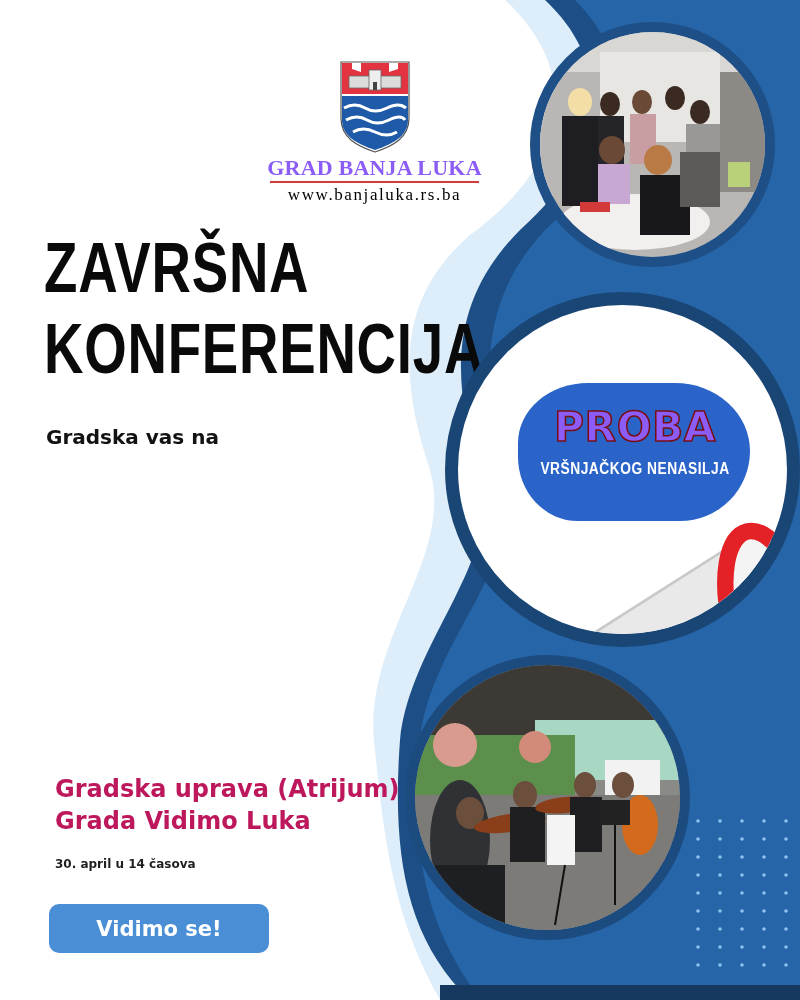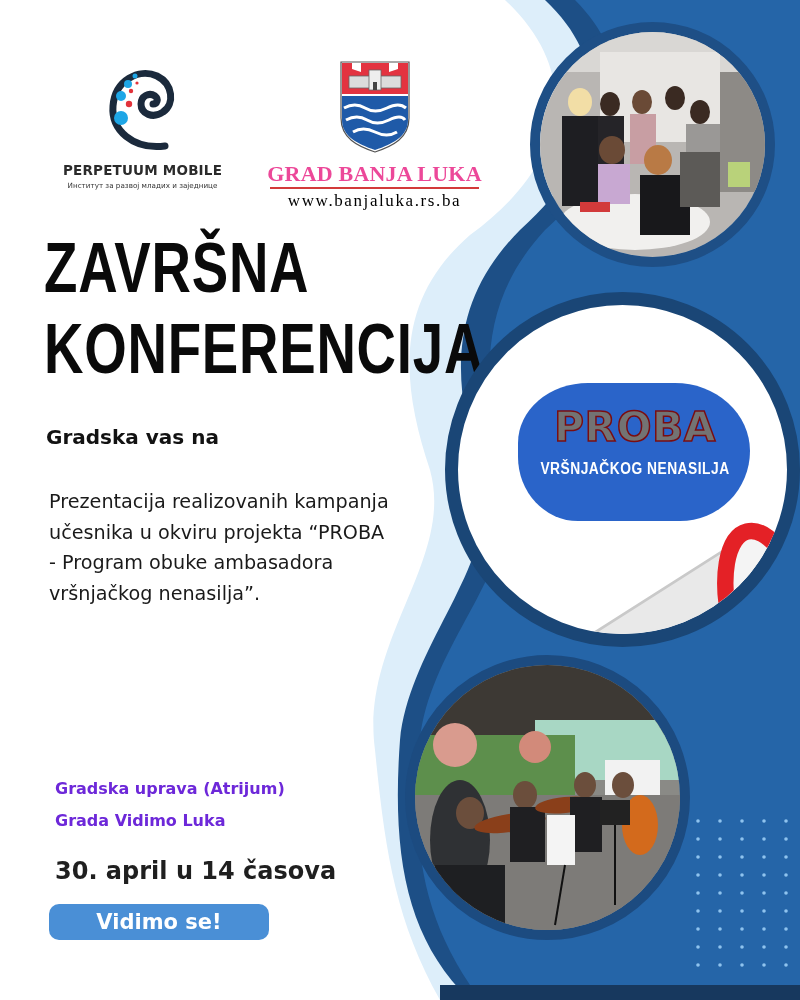--- a/index.html
+++ b/index.html
@@ -7,48 +7,48 @@
   .stage { position: absolute; left: 0; top: 0; width: 800px; height: 1000px; overflow: hidden; background: #ffffff; }
   .bg-svg { position: absolute; left: 0; top: 0; width: 800px; height: 1000px; }
 
   .logo-pm { position: absolute; left: 55px; top: 58px; width: 175px; height: 140px; text-align: center; }
   .logo-pm svg { display: block; margin: 0 auto; }
   .pm-name { font-family: "DejaVu Sans", sans-serif; font-weight: bold; font-size: 13.5px; color: #2b2b2b; letter-spacing: 0.2px; margin-top: 4px; white-space: nowrap; }
   .pm-sub { font-family: "DejaVu Sans", sans-serif; font-size: 7.2px; color: #333; margin-top: 3px; white-space: nowrap; }
 
   .logo-bl { position: absolute; left: 262px; top: 58px; width: 225px; text-align: center; }
   .logo-bl svg { display: block; margin: 0 auto; }
-  .bl-name { font-family: "Liberation Serif", serif; font-weight: bold; font-size: 22px; color: #ec4899; letter-spacing: 0.2px; white-space: nowrap; line-height: 24px; margin-top: 8px; }
+  .bl-name { font-family: "Liberation Serif", serif; font-weight: bold; font-size: 22px; color: #8b5cf6; letter-spacing: 0.2px; white-space: nowrap; line-height: 24px; margin-top: 2px; }
   .bl-line { height: 2px; background: #d33a3a; margin: 1px 8px 2px 8px; }
   .bl-url { font-family: "Liberation Serif", serif; font-size: 17px; color: #000000; letter-spacing: 1.6px; white-space: nowrap; }
 
   .title { position: absolute; left: 44px; top: 228px; margin: 0; font-family: "Liberation Sans", sans-serif; font-weight: bold; font-size: 70px; line-height: 81px; color: #0a0a0a; transform: scaleX(0.78); transform-origin: left top; letter-spacing: 1px; white-space: nowrap; }
   .title span { display: block; }
 
   .invite { position: absolute; left: 46px; top: 425px; font-family: "DejaVu Sans", sans-serif; font-weight: bold; font-size: 20px; color: #121212; white-space: nowrap; }
 
   .para { position: absolute; left: 49px; font-family: "DejaVu Sans", sans-serif; font-size: 19.2px; line-height: 30.5px; color: #1a1a1a; white-space: nowrap; }
   .para span { display: block; }
   .para1 { top: 487px; }
   .para2 { top: 650px; }
 
-  .venue { position: absolute; left: 55px; top: 773px; font-family: "DejaVu Sans", sans-serif; font-weight: bold; font-size: 16px; line-height: 32px; color: #6d28d9; white-space: nowrap; }
+  .venue { position: absolute; left: 55px; top: 773px; font-family: "DejaVu Sans", sans-serif; font-weight: bold; font-size: 24px; line-height: 32px; color: #be185d; white-space: nowrap; }
   .venue span { display: block; }
-  .when { position: absolute; left: 55px; top: 857px; font-family: "DejaVu Sans", sans-serif; font-weight: bold; font-size: 24px; color: #1f1f1f; white-space: nowrap; }
-
-  .cta { position: absolute; left: 49px; top: 904px; width: 220px; height: 36px; border-radius: 10px; background: #4a8fd6; color: #ffffff; border: none; font-family: "DejaVu Sans", sans-serif; font-weight: bold; font-size: 21px; display: flex; align-items: center; justify-content: center; cursor: pointer; padding: 0; }
+  .when { position: absolute; left: 55px; top: 857px; font-family: "DejaVu Sans", sans-serif; font-weight: bold; font-size: 12px; color: #1f1f1f; white-space: nowrap; }
+
+  .cta { position: absolute; left: 49px; top: 904px; width: 220px; height: 49px; border-radius: 10px; background: #4a8fd6; color: #ffffff; border: none; font-family: "DejaVu Sans", sans-serif; font-weight: bold; font-size: 21px; display: flex; align-items: center; justify-content: center; cursor: pointer; padding: 0; }
 
   .circle { position: absolute; border-radius: 50%; overflow: hidden; }
   .photo1 { left: 530px; top: 22px; width: 245px; height: 245px; border: 10px solid #1e4f86; box-sizing: border-box; }
   .proba-circle { left: 445px; top: 292px; width: 355px; height: 355px; border: 13px solid #1a4676; box-sizing: border-box; background: #ffffff; }
   .photo2 { left: 405px; top: 655px; width: 285px; height: 285px; border: 10px solid #1c4b80; box-sizing: border-box; }
   .circle svg { display: block; width: 100%; height: 100%; }
 
   .proba-blob { position: absolute; left: 60px; top: 78px; width: 232px; height: 138px; background: #2a64c9; border-radius: 70px 75px 70px 60px / 60px 68px 70px 64px; }
-  .proba-word { position: absolute; left: 62px; top: 100px; width: 230px; text-align: center; font-family: "DejaVu Sans", sans-serif; font-weight: bold; font-size: 41px; color: #737373; -webkit-text-stroke: 1.5px #7a0d10; letter-spacing: 0.5px; line-height: 44px; }
+  .proba-word { position: absolute; left: 62px; top: 100px; width: 230px; text-align: center; font-family: "DejaVu Sans", sans-serif; font-weight: bold; font-size: 41px; color: #8b5cf6; -webkit-text-stroke: 1.5px #7a0d10; letter-spacing: 0.5px; line-height: 44px; }
   .proba-sub { position: absolute; left: 62px; top: 155px; width: 230px; text-align: center; font-family: "Liberation Sans", sans-serif; font-weight: bold; font-size: 16px; color: #ffffff; letter-spacing: 0.6px; transform: scaleX(0.86); transform-origin: center; white-space: nowrap; }
   .megaphone { position: absolute; left: 58px; top: 180px; width: 110px; height: 120px; }
 
   .dots { position: absolute; left: 692px; top: 817px; width: 100px; height: 160px; }
 </style>
 </head>
 <body>
 
 <div class="stage">
 
@@ -56,34 +56,20 @@
 
     <path d="M505,0 C590,80 560,170 470,235 C395,300 400,380 430,470 C455,560 360,640 375,750 C385,850 395,920 440,1000 L800,1000 L800,0 Z" fill="#ddeefa"></path>
 
     <path d="M545,0 C620,70 600,160 520,230 C450,300 450,380 480,470 C505,560 410,640 400,740 C392,850 405,930 460,990 L800,990 L800,0 Z" fill="#1d4f86"></path>
 
     <path d="M575,0 C645,70 625,160 545,230 C480,300 480,380 505,470 C530,560 430,640 420,740 C412,840 420,910 470,985 L800,985 L800,0 Z" fill="#2565a8"></path>
 
     <rect x="440" y="985" width="360" height="15" fill="#17385e"></rect>
   </svg>
 
-  <div class="logo-pm">
-    <svg width="80" height="100" viewBox="0 0 80 100">
-      <path d="M62,88 C30,92 8,72 10,48 C12,22 36,10 54,18 C70,26 72,46 60,54 C50,61 38,56 38,46 C38,38 46,34 52,38 C56,41 54,46 50,46" fill="none" stroke="#1b2a3c" stroke-width="7" stroke-linecap="round"></path>
-      <circle cx="18" cy="60" r="7" fill="#1ea6e6"></circle>
-      <circle cx="18" cy="38" r="5" fill="#1ea6e6"></circle>
-      <circle cx="25" cy="26" r="4" fill="#1ea6e6"></circle>
-      <circle cx="32" cy="18" r="2.5" fill="#1ea6e6"></circle>
-      <circle cx="26" cy="46" r="3.2" fill="#e2323a"></circle>
-      <circle cx="28" cy="33" r="2.2" fill="#e2323a"></circle>
-      <circle cx="34" cy="25" r="1.6" fill="#e2323a"></circle>
-    </svg>
-    <div class="pm-name">PERPETUUM MOBILE</div>
-    <div class="pm-sub">Институт за развој младих и заједнице</div>
-  </div>
 
   <div class="logo-bl">
     <svg width="80" height="96" viewBox="0 0 80 96">
       <path d="M6,4 L74,4 L74,60 C74,80 58,88 40,94 C22,88 6,80 6,60 Z" fill="#ffffff" stroke="#555" stroke-width="1.2"></path>
       <path d="M7,5 L17,5 L17,11 L26,14 L26,5 L54,5 L54,14 L63,11 L63,5 L73,5 L73,36 L7,36 Z" fill="#e33340"></path>
       <rect x="14" y="18" width="52" height="12" fill="#dcdcdc" stroke="#666" stroke-width="0.8"></rect>
       <rect x="34" y="12" width="12" height="20" fill="#eeeeee" stroke="#666" stroke-width="0.8"></rect>
       <rect x="38" y="24" width="4" height="8" fill="#444"></rect>
       <path d="M7,38 L73,38 L73,62 C73,78 58,86 40,92 C22,86 7,78 7,62 Z" fill="#1f5aa8"></path>
       <path d="M9,50 Q20,44 30,50 T52,50 T71,50" fill="none" stroke="#ffffff" stroke-width="3"></path>
@@ -95,26 +81,20 @@
     <div class="bl-url">www.banjaluka.rs.ba</div>
   </div>
 
   <h1 class="title">
     <span>ZAVRŠNA</span>
     <span>KONFERENCIJA</span>
   </h1>
 
   <div class="invite">Gradska vas na</div>
 
-  <div class="para para1">
-    <span>Prezentacija realizovanih kampanja</span>
-    <span>učesnika u okviru projekta “PROBA</span>
-    <span>- Program obuke ambasadora</span>
-    <span>vršnjačkog nenasilja”.</span>
-  </div>
 
 
   <div class="venue">
     <span>Gradska uprava (Atrijum)</span>
     <span>Grada Vidimo Luka</span>
   </div>
 
   <div class="when">30. april u 14 časova</div>
 
   <button class="cta">Vidimo se!</button>

